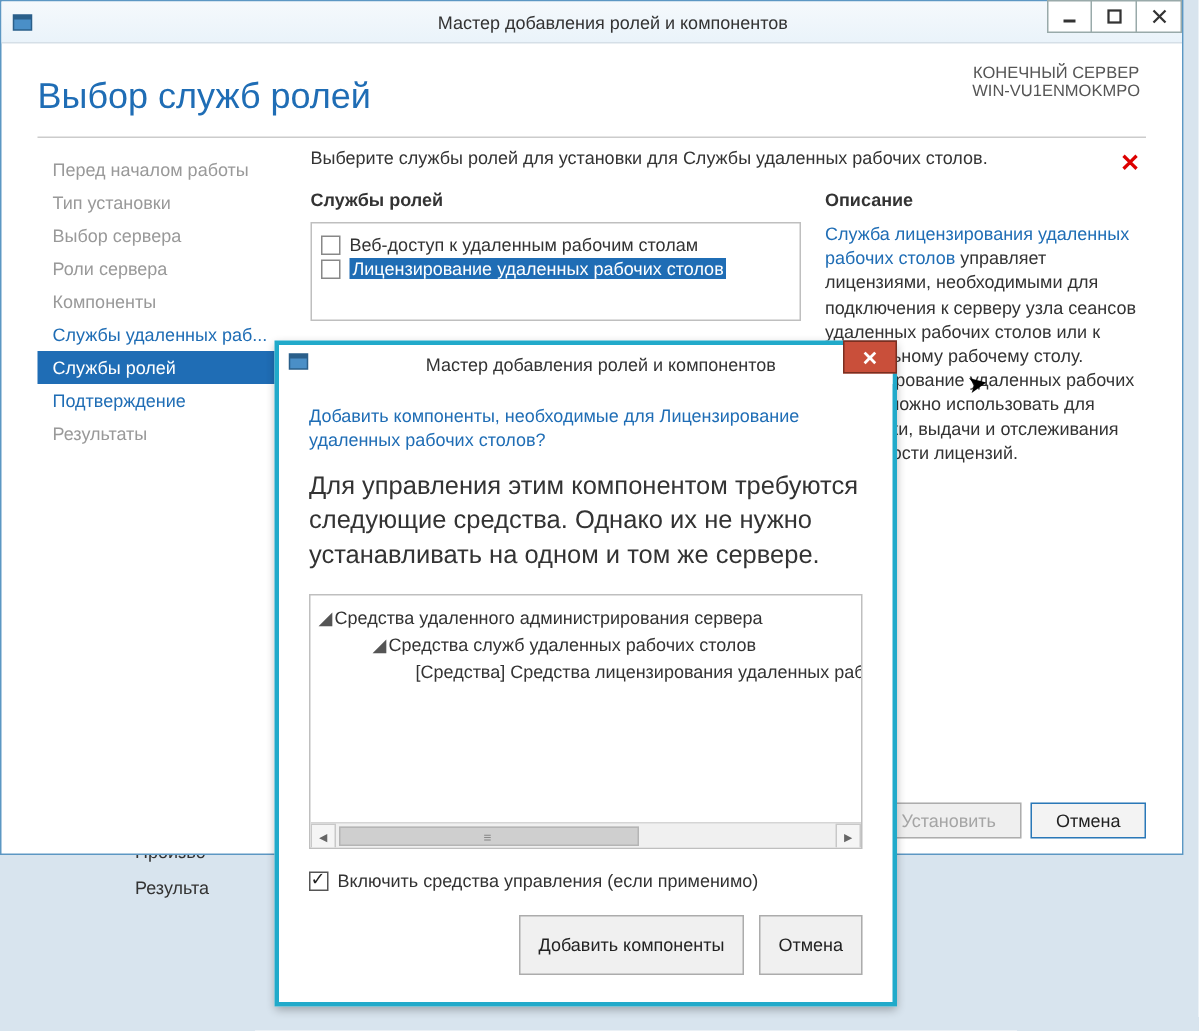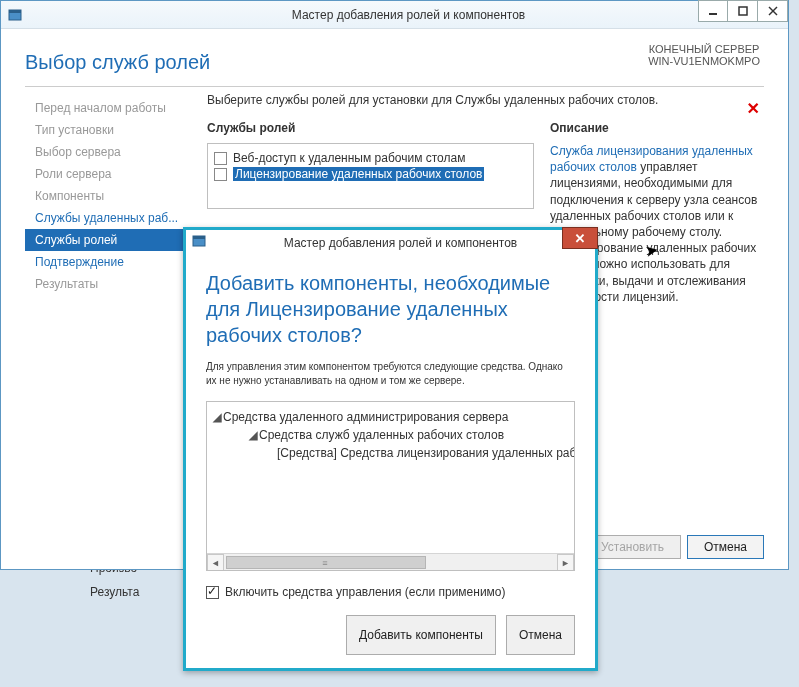--- a/index.html
+++ b/index.html
@@ -8,21 +8,21 @@
   
   .main-window { position: absolute; left: 0; top: 0; width: 789px; height: 570px; background: #fff; border: 1px solid #5c97c3; }
   .titlebar { height: 28px; background: linear-gradient(#f5f9fc,#eaf3fa); border-bottom: 1px solid #d5dfe7; display: flex; align-items: center; position: relative; }
   .titlebar .appicon { width: 16px; height: 16px; margin: 0 6px; display:flex;align-items:center;justify-content:center; }
   .titlebar .title { flex: 1; text-align: center; font-size: 12px; color: #333; }
   .titlebar .winbtns { position:absolute; right:0; top:-1px; display:flex; }
   .titlebar .winbtn { width: 30px; height: 22px; border:1px solid #9aa; border-left:none; background:#fff; display:flex;align-items:center;justify-content:center; font-size:12px; color:#333; cursor:default; }
   .titlebar .winbtn:first-child{border-left:1px solid #9aa;}
 
   .wizard-body { padding: 14px 24px 0 24px; height: calc(100% - 28px); position:relative; }
-  .heading { font-size: 20px; color:#1f6db5; font-weight: 300; margin: 8px 0 12px 0; }
+  .heading { font-size: 24px; color:#1f6db5; font-weight: 300; margin: 8px 0 12px 0; }
   .server-info { position:absolute; right:28px; top:14px; text-align:center; font-size:11px; color:#555; }
   .separator { height:1px; background:#ccc; margin-bottom:6px; }
   .red-x { position:absolute; right:28px; top:70px; color:#d00; font-weight:bold; font-size:16px; }
 
   .content { display:flex; height: calc(100% - 120px); }
   .nav { width: 170px; padding-top:4px; }
   .nav-item { font-size:12px; padding:4px 6px 4px 10px; color:#999; white-space:nowrap; overflow:hidden; }
   .nav-item.enabled { color:#1f6db5; }
   .nav-item.active { background:#1f6db5; color:#fff; }
 
@@ -43,22 +43,22 @@
   .btn { font-size:12px; padding:4px 16px; border:1px solid #adadad; background:#efefef; color:#a5a5a5; }
   .btn.enabled { color:#222; background:#f3f3f3; }
   .btn.strong { border:1px solid #2a78b8; }
 
   
   .sub-dialog { position:absolute; left:183px; top:227px; width:415px; height:444px; background:#fff; border:3px solid #21aaca; box-shadow:0 2px 6px rgba(0,0,0,.3); z-index:10; }
   .sub-titlebar { height:26px; display:flex; align-items:center; position:relative; background:#fff; }
   .sub-titlebar .title { flex:1; text-align:center; font-size:12px; color:#333; }
   .sub-close { position:absolute; right:-3px; top:-3px; width:36px; height:22px; background:#c94f3a; color:#fff; display:flex;align-items:center;justify-content:center; font-size:13px; font-weight:bold; border:1px solid #7a2f20; }
   .sub-body { padding:10px 20px 12px 20px; }
-  .sub-heading { color:#1f6db5; font-size:20px; margin:4px 0 12px 0; line-height:1.3; }
-  .sub-instr { font-size:10px; color:#333; margin-bottom:14px; line-height:1.35; }
+  .sub-heading { color:#1f6db5; font-size:12px; margin:4px 0 12px 0; line-height:1.3; }
+  .sub-instr { font-size:17px; color:#333; margin-bottom:14px; line-height:1.35; }
   .tree-box { border:1px solid #bfbfbf; height:170px; padding:6px 4px; font-size:12px; color:#333; overflow:hidden; position:relative; }
   .tree-line { white-space:nowrap; padding:2px 0; }
   .tree-arrow { display:inline-block; width:12px; text-align:center; color:#555; }
   .scrollbar-h { position:absolute; left:0; right:0; bottom:0; height:17px; border-top:1px solid #d5d5d5; background:#f0f0f0; display:flex; }
   .scrollbar-h .arrow { width:17px; height:17px; border:1px solid #c8c8c8; display:flex;align-items:center;justify-content:center;font-size:9px;color:#666;background:#f5f5f5;}
   .scrollbar-h .track { flex:1; position:relative; }
   .scrollbar-h .thumb { position:absolute; left:2px; top:2px; height:13px; width:60%; background:#cfcfcf; border:1px solid #b5b5b5; }
   .scrollbar-h .grip{position:absolute;left:50%;top:50%;transform:translate(-50%,-50%);font-size:9px;color:#888;letter-spacing:2px;}
   .include-row { display:flex; align-items:center; gap:6px; font-size:12px; color:#333; margin:14px 0 16px 0; }
   .include-row .cbx { width:13px;height:13px;border:1px solid #555; position:relative; }

